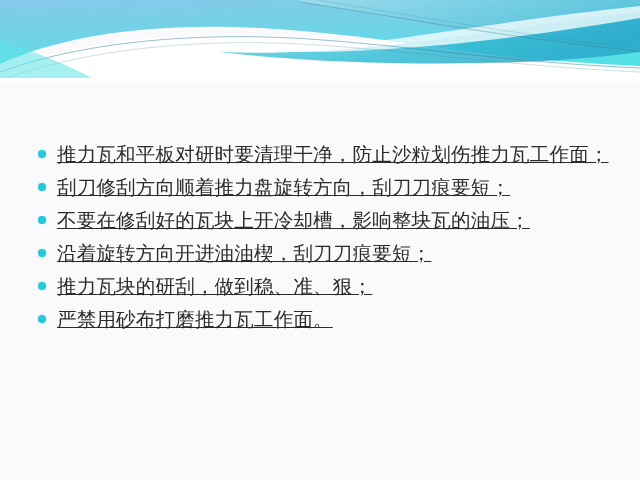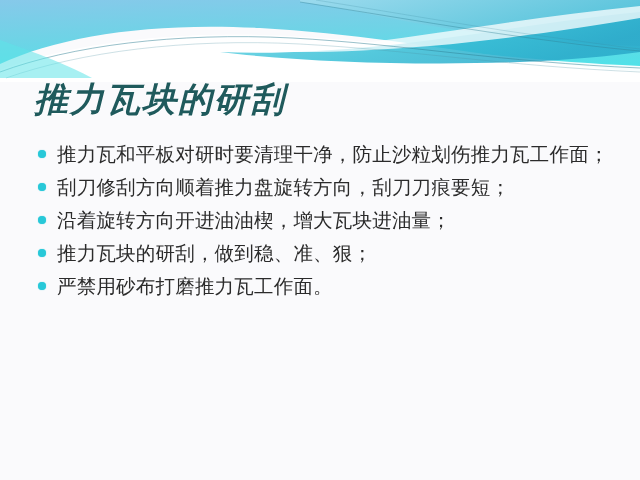--- a/index.html
+++ b/index.html
@@ -79,20 +79,21 @@
     top: 10px;
     width: 8px;
     height: 8px;
     border-radius: 50%;
     background: #28c8d8;
     box-shadow: 0 0 1px rgba(40,200,216,0.8);
   }
 
   .bullet-text {
     display: block;
+    text-decoration: underline;
   }
 </style>
 </head>
 <body>
 
 <div id="slide">
 
   <div id="banner">
     <svg viewBox="0 0 640 82" preserveAspectRatio="none">
       <defs>
@@ -126,38 +127,41 @@
 
       <path d="M0,72 C70,46 175,32 292,38 C402,44 500,62 640,68" fill="none" stroke="#2f7f93" stroke-width="0.9" opacity="0.55"></path>
       <path d="M6,78 C80,52 185,38 300,44 C410,50 505,66 640,72" fill="none" stroke="#4a8fa0" stroke-width="0.7" opacity="0.4"></path>
       <path d="M300,2 C390,16 480,32 560,42 C590,46 618,49 640,51" fill="none" stroke="#2f7f93" stroke-width="0.8" opacity="0.5"></path>
       <path d="M316,0 C404,14 492,30 572,40 C600,44 622,47 640,49" fill="none" stroke="#3c879b" stroke-width="0.6" opacity="0.38"></path>
 
       <path d="M0,40 C40,54 70,66 92,78 L0,78 Z" fill="#5fe3e8" opacity="0.55"></path>
     </svg>
   </div>
 
-  <div id="title">推力瓦块的研刮</div>
 
   <div id="bullets">
 
     <div class="bullet-row">
       <span class="bullet-dot"></span>
       <span class="bullet-text">推力瓦和平板对研时要清理干净，防止沙粒划伤推力瓦工作面；</span>
     </div>
 
     <div class="bullet-row">
       <span class="bullet-dot"></span>
       <span class="bullet-text">刮刀修刮方向顺着推力盘旋转方向，刮刀刀痕要短；</span>
     </div>
 
+    <div class="bullet-row">
+      <span class="bullet-dot"></span>
+      <span class="bullet-text">不要在修刮好的瓦块上开冷却槽，影响整块瓦的油压；</span>
+    </div>
 
     <div class="bullet-row">
       <span class="bullet-dot"></span>
-      <span class="bullet-text">沿着旋转方向开进油油楔，增大瓦块进油量；</span>
+      <span class="bullet-text">沿着旋转方向开进油油楔，刮刀刀痕要短；</span>
     </div>
 
     <div class="bullet-row">
       <span class="bullet-dot"></span>
       <span class="bullet-text">推力瓦块的研刮，做到稳、准、狠；</span>
     </div>
 
     <div class="bullet-row">
       <span class="bullet-dot"></span>
       <span class="bullet-text">严禁用砂布打磨推力瓦工作面。</span>

